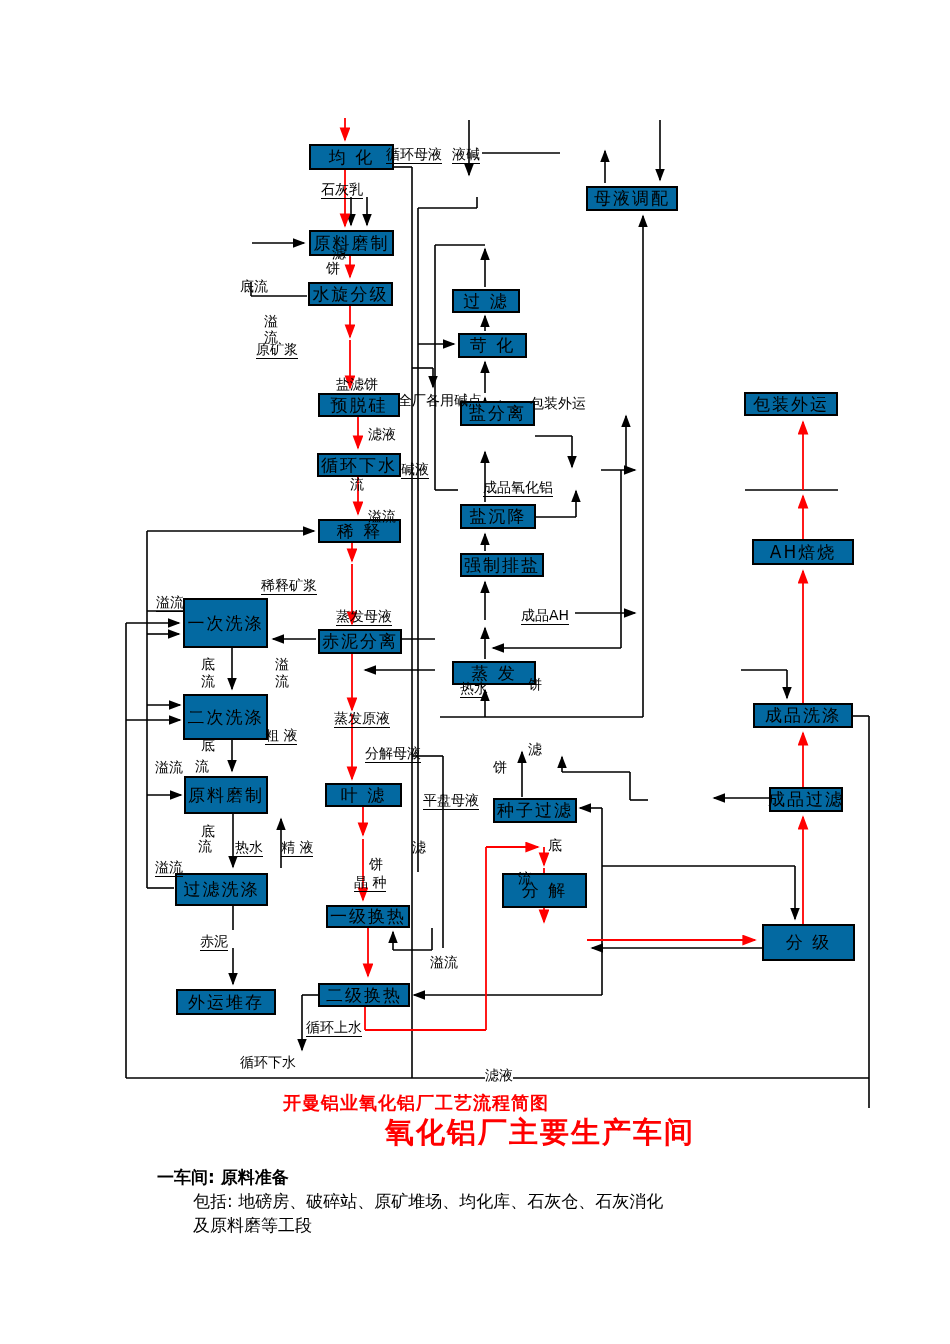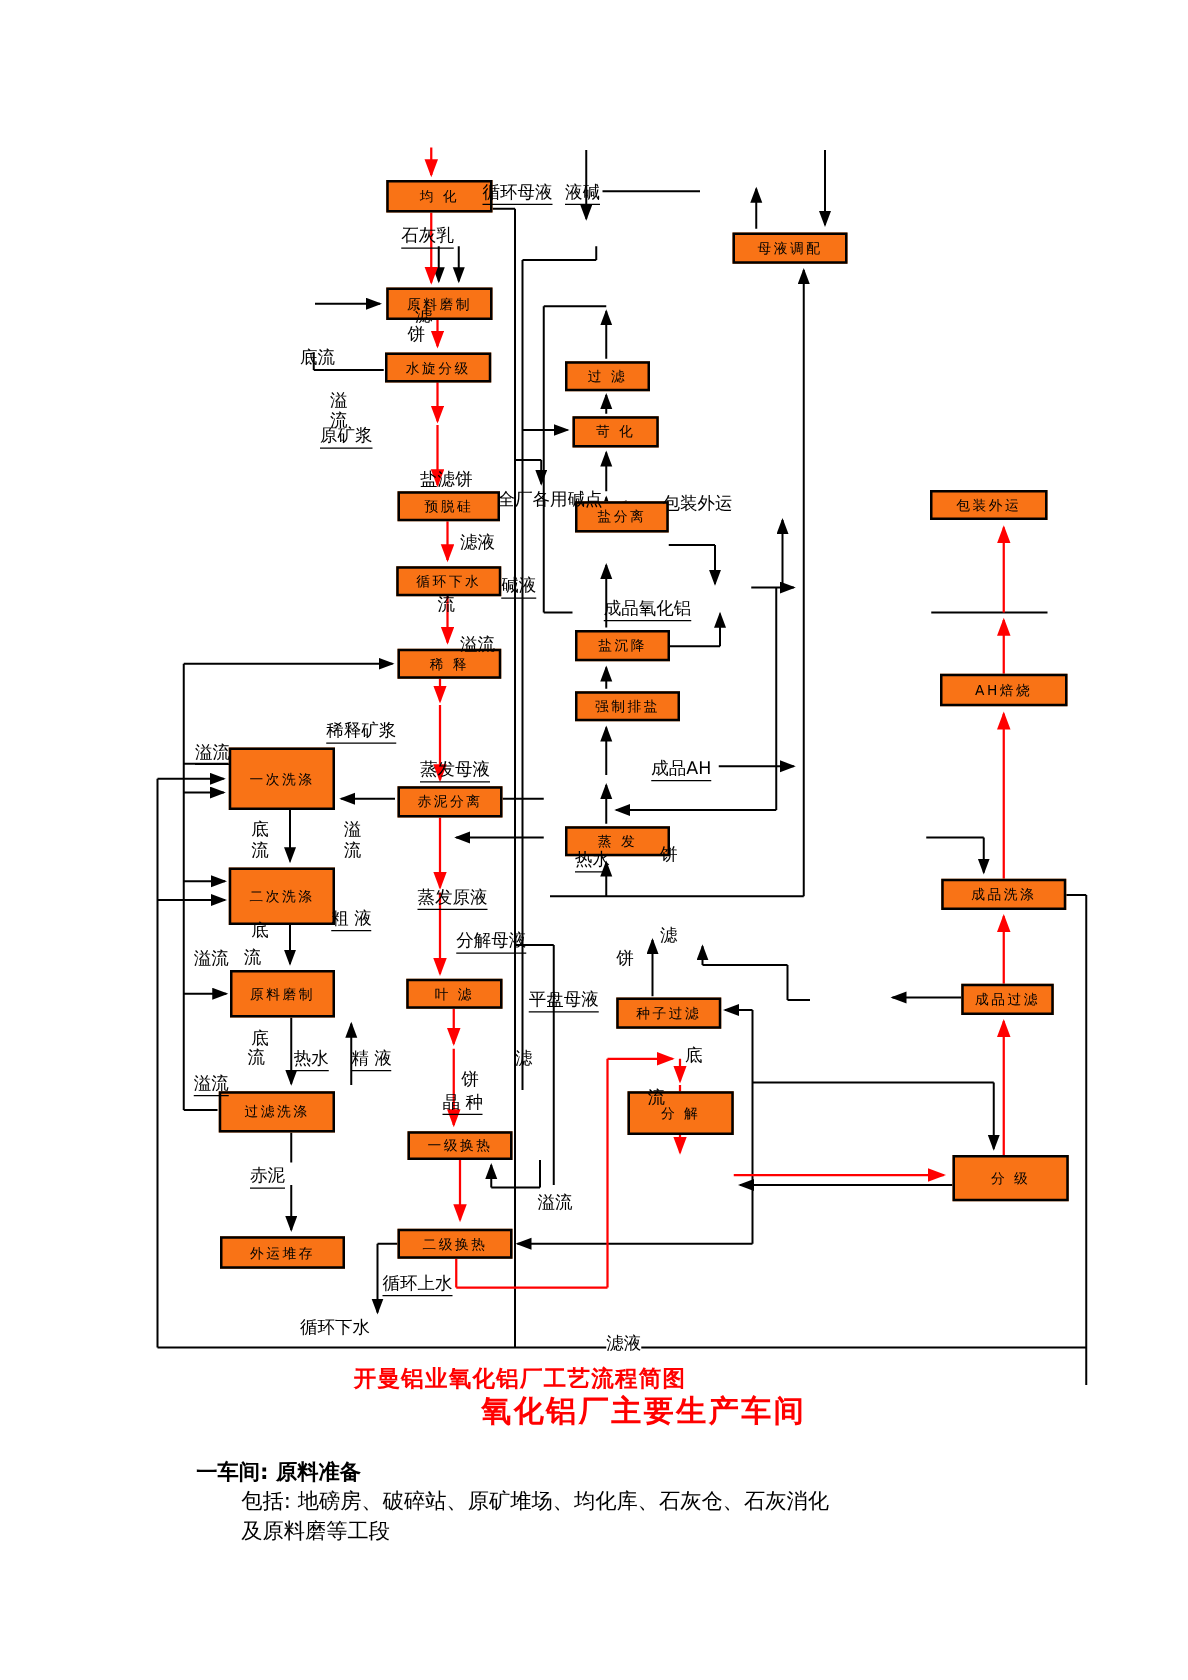--- a/index.html
+++ b/index.html
@@ -1,25 +1,25 @@
 <!DOCTYPE html>
 <html><head>
 <meta charset="utf-8">
 <style>
   html,body{margin:0;padding:0;background:#fff;}
   .stage{position:relative;width:950px;height:1344px;background:#fff;overflow:hidden;
          font-family:"DejaVu Sans","Liberation Sans",sans-serif;color:#000;}
   .wires{position:absolute;left:0;top:0;z-index:1;}
-  .node{position:absolute;z-index:2;box-sizing:border-box;border:2px solid #000;background:#f97316;
-        display:flex;align-items:center;justify-content:center;font-size:11px;letter-spacing:2px;
+  .node{position:absolute;z-index:2;box-sizing:border-box;border:2px solid #000;background:#0369a1;
+        display:flex;align-items:center;justify-content:center;font-size:17px;letter-spacing:2px;
         white-space:nowrap;}
   .lbl{position:absolute;z-index:3;font-size:14px;line-height:1.1;white-space:nowrap;}
   .u{border-bottom:1px solid #000;padding-bottom:1px;}
   .caption{position:absolute;z-index:3;color:#f00;font-weight:bold;font-size:18px;letter-spacing:1px;white-space:nowrap;}
-  .heading2{position:absolute;z-index:3;color:#f00;font-weight:bold;font-size:24px;letter-spacing:2px;white-space:nowrap;}
+  .heading2{position:absolute;z-index:3;color:#f00;font-weight:bold;font-size:29px;letter-spacing:2px;white-space:nowrap;}
   .ftitle{position:absolute;z-index:3;font-weight:bold;font-size:17px;white-space:nowrap;}
   .fbody{position:absolute;z-index:3;font-size:17px;width:480px;line-height:1.4;}
 </style>
 </head>
 <body>
 
 <div class="stage">
 
 <svg class="wires" width="950" height="1344">
   <defs>

